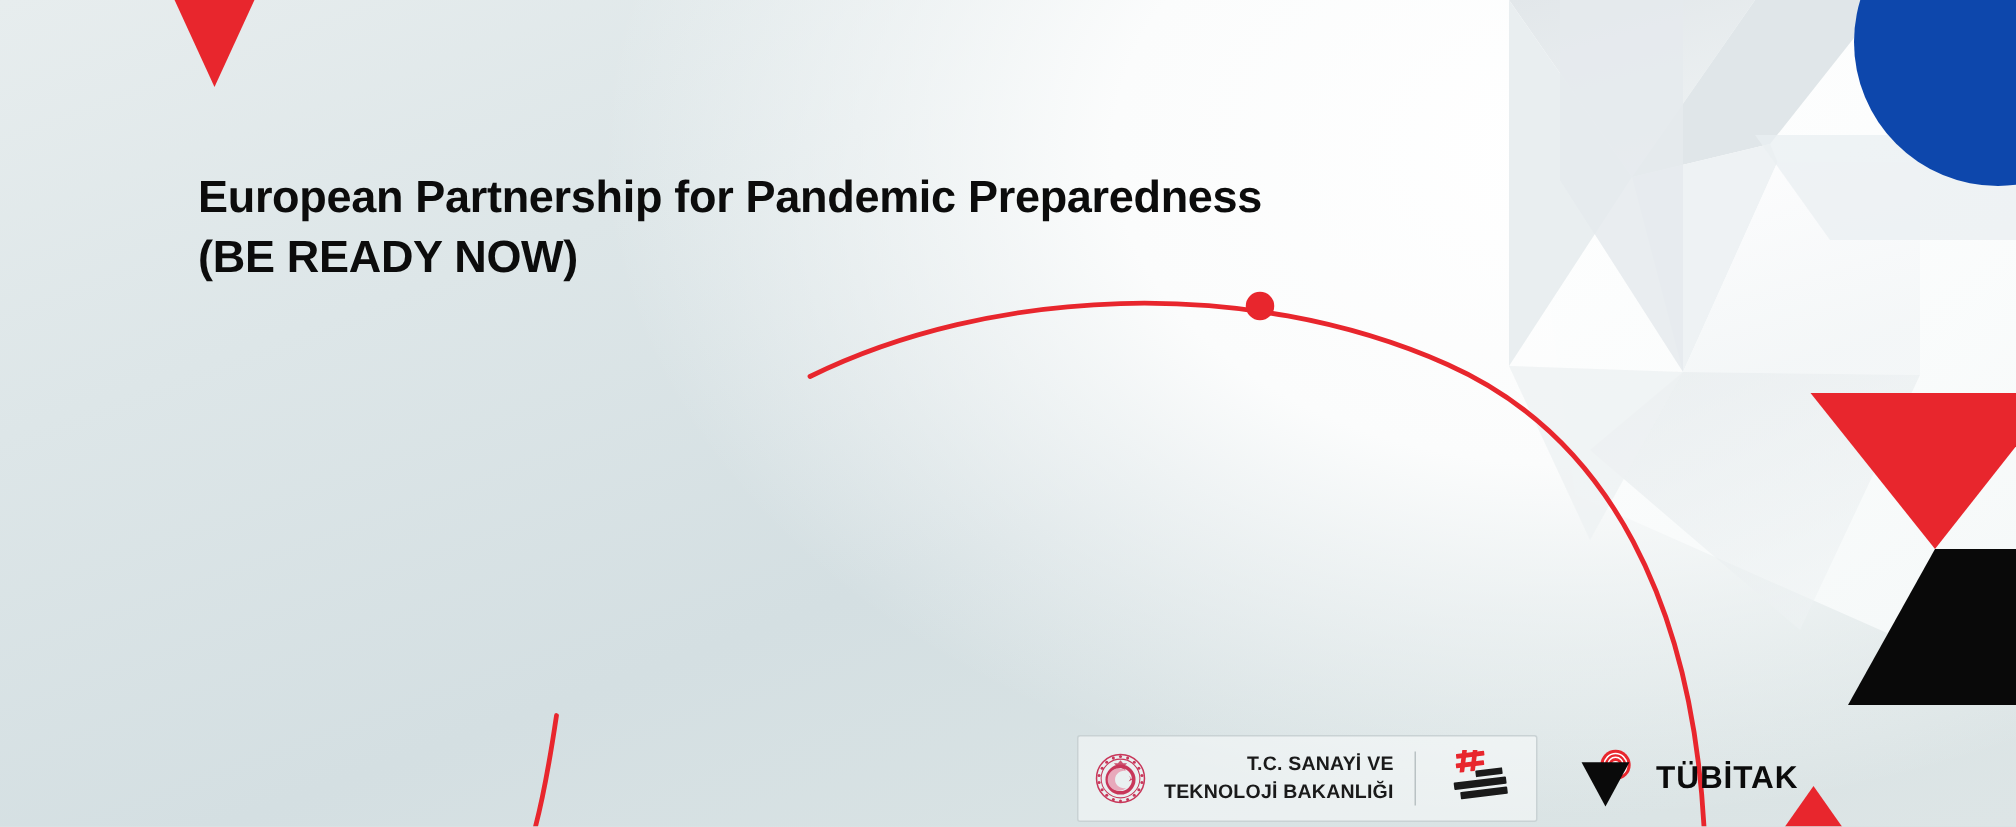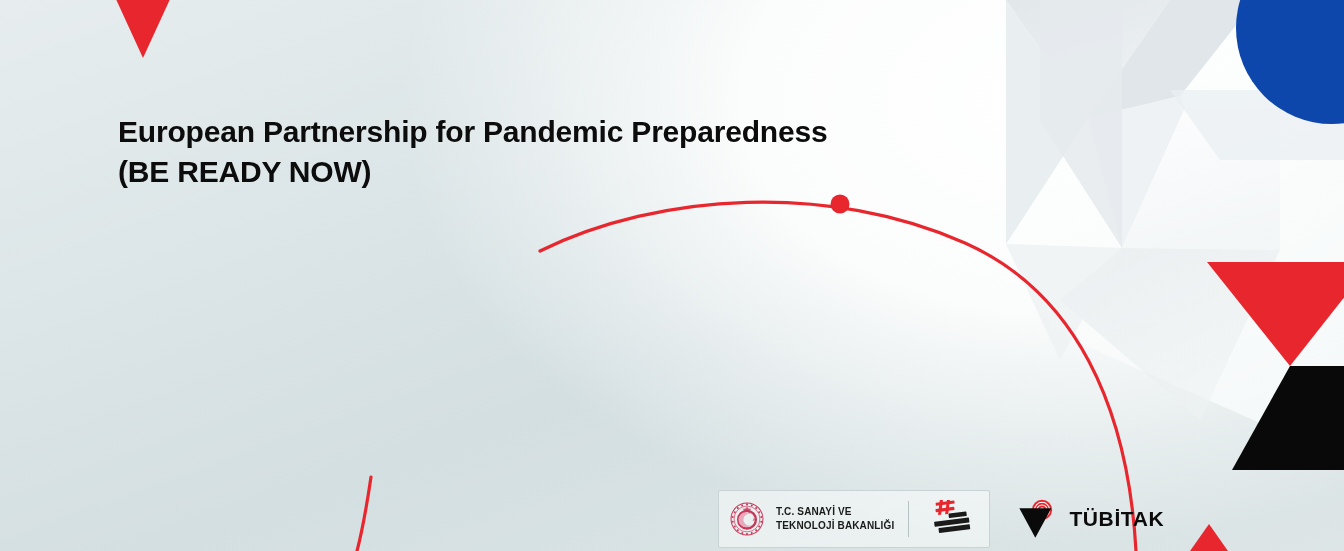--- a/index.html
+++ b/index.html
@@ -19,21 +19,21 @@
       radial-gradient(ellipse 900px 620px at 78% 18%, #ffffff 0%, #fbfcfc 34%, rgba(236,241,242,0) 72%),
       linear-gradient(160deg, #e7edee 0%, #dde6e8 28%, #d4dfe2 58%, #d9e3e4 82%, #dde5e6 100%);
   }
 
   .layer { position:absolute; inset:0; width:100%; height:100%; }
   .layer svg { display:block; width:1344px; height:551px; }
 
   
   .copy {
     position:absolute;
-    left:118px; top:112px;
+    left:132px; top:112px;
     width:900px;
     z-index:6;
   }
   .headline {
     font-family:"Liberation Sans", sans-serif;
     font-weight:700;
     font-size:30px;
     line-height:1.34;
     letter-spacing:-0.2px;
     color:#0c0c0c;
@@ -83,25 +83,26 @@
     background:rgba(250,251,251,0.55);
     border:1px solid #c9d2d4;
     border-radius:2px;
     padding:9px 12px 9px 11px;
     height:58px;
   }
   .ministry-emblem { width:34px; height:34px; flex:0 0 34px; }
   .ministry-text {
     font-family:"Liberation Sans", sans-serif;
     font-weight:700;
-    font-size:10px;
+    font-size:13px;
     line-height:1.45;
     letter-spacing:0.15px;
     color:#1a1a1a;
     white-space:pre-line;
+    text-align:right;
   }
   .vdiv { width:1px; height:36px; background:#b9c2c4; flex:0 0 1px; margin:0 2px; }
   .milli { width:54px; height:38px; flex:0 0 54px; }
 
   .tubitak { display:flex; align-items:center; gap:11px; }
   .tubitak-mark { width:42px; height:40px; flex:0 0 42px; }
   .tubitak-word {
     font-family:"Liberation Sans", sans-serif;
     font-weight:700;
     font-size:21px;

